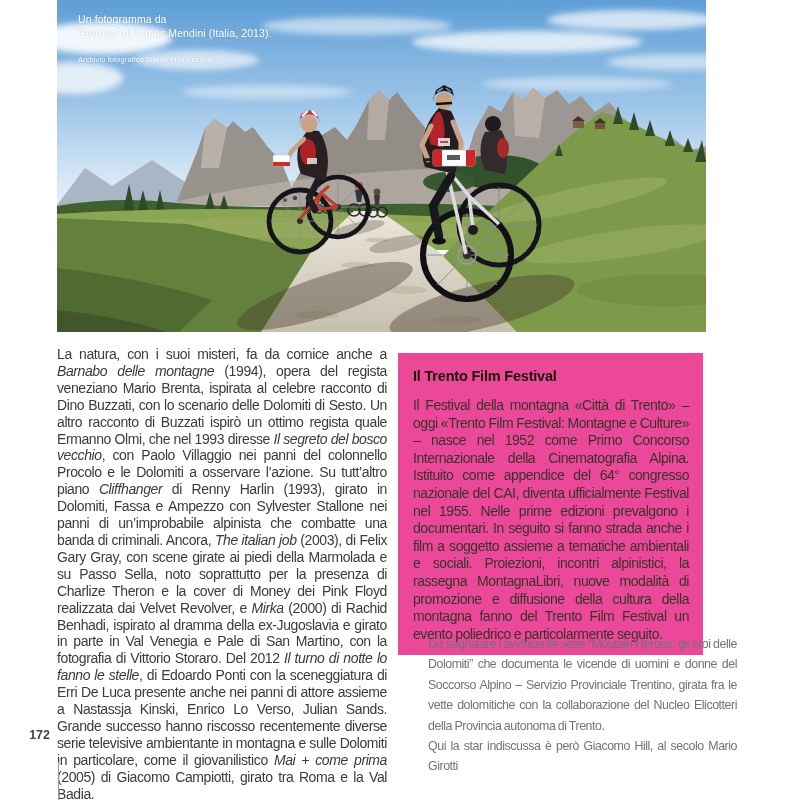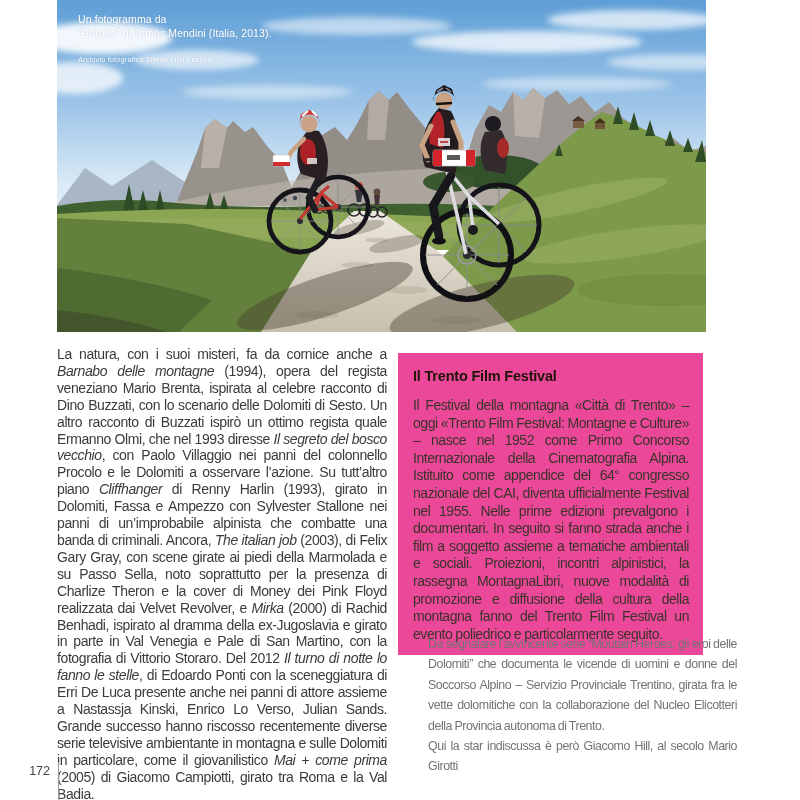--- a/index.html
+++ b/index.html
@@ -38,22 +38,22 @@
   }
   
   .col-right{
     position:absolute;left:396px;top:634px;width:309px;
     font-size:12.4px;line-height:20.4px;text-align:justify;
     letter-spacing:-0.45px;word-spacing:-0.5px;color:#737373;margin-left:32px;
   }
   .col-right p{margin:0;}
   
   .page-number{
-    position:absolute;left:14px;top:764px;width:36px;text-align:right;
-    font-size:12.5px;color:#444;letter-spacing:0;
+    position:absolute;left:14px;top:728px;width:36px;text-align:right;
+    font-size:12.5px;color:#444;letter-spacing:0;font-weight:bold;
   }
   .footer-divider{
     position:absolute;left:58px;top:762px;width:1px;height:38px;background:#9a9a9a;
   }
 </style>
 </head>
 <body>
 
 <div class="page">
 

